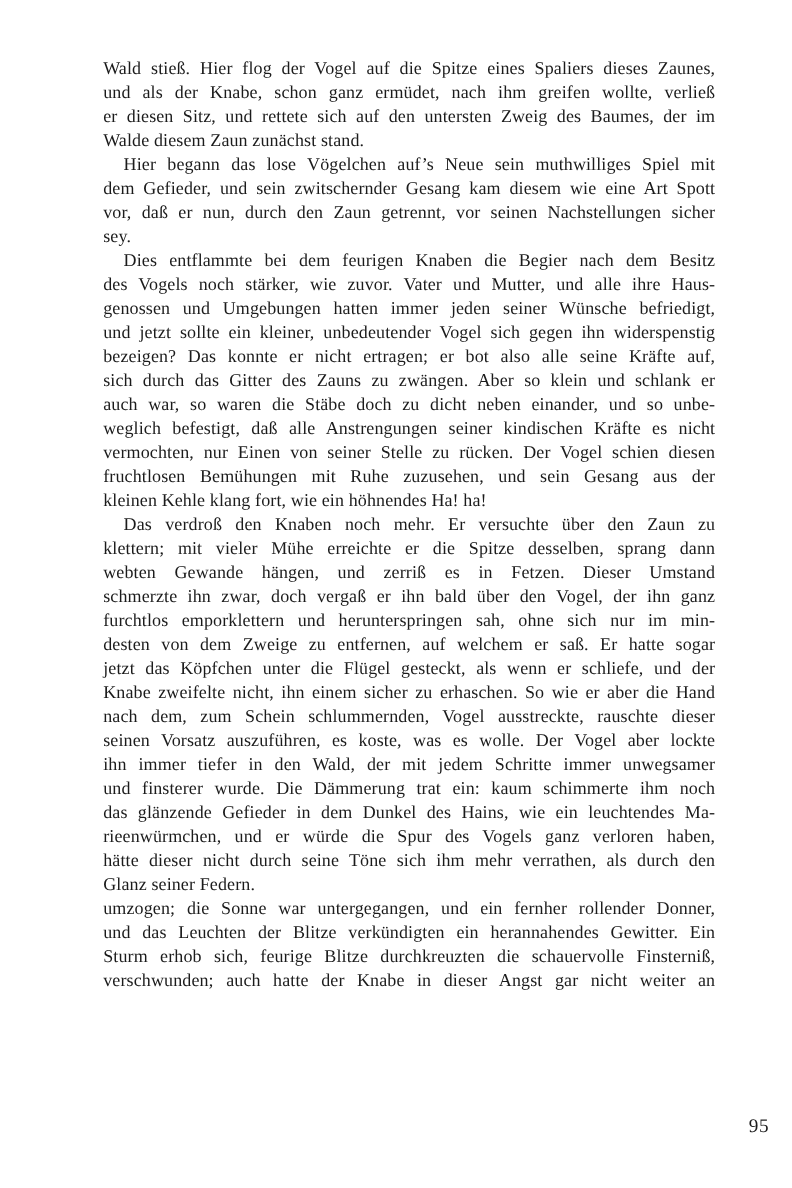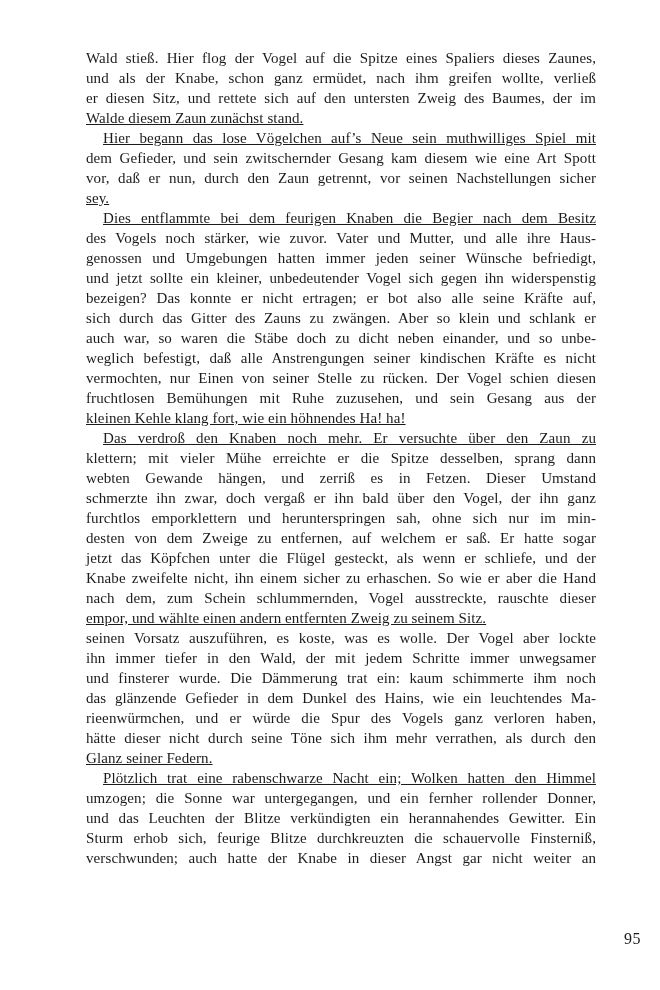--- a/index.html
+++ b/index.html
@@ -33,25 +33,23 @@
   .line {
     font-size: 15px;
     line-height: 20px;
     text-align: justify;
     text-align-last: justify;
     white-space: normal;
     letter-spacing: 0.1px;
   }
   .line.indented {
     padding-left: 17px;
-    text-decoration: underline;
   }
   .line.para-last {
     text-align-last: left;
-    text-decoration: underline;
   }
   .page-number {
     position: absolute;
     right: 62px;
     top: 931px;
     font-size: 16px;
     line-height: 16px;
     letter-spacing: 0.5px;
   }
 </style>
@@ -88,33 +86,31 @@
       <div class="para">
         <div class="line indented">Das verdroß den Knaben noch mehr. Er versuchte über den Zaun zu</div>
         <div class="line">klettern; mit vieler Mühe erreichte er die Spitze desselben, sprang dann</div>
         <div class="line">webten Gewande hängen, und zerriß es in Fetzen. Dieser Umstand</div>
         <div class="line">schmerzte ihn zwar, doch vergaß er ihn bald über den Vogel, der ihn ganz</div>
         <div class="line">furchtlos emporklettern und herunterspringen sah, ohne sich nur im min-</div>
         <div class="line">desten von dem Zweige zu entfernen, auf welchem er saß. Er hatte sogar</div>
         <div class="line">jetzt das Köpfchen unter die Flügel gesteckt, als wenn er schliefe, und der</div>
         <div class="line">Knabe zweifelte nicht, ihn einem sicher zu erhaschen. So wie er aber die Hand</div>
         <div class="line">nach dem, zum Schein schlummernden, Vogel ausstreckte, rauschte dieser</div>
-        <div class="line para-last">empor, und wählte einen andern entfernten Zweig zu seinem Sitz.</div>
       </div>
       <div class="para">
         <div class="line">seinen Vorsatz auszuführen, es koste, was es wolle. Der Vogel aber lockte</div>
         <div class="line">ihn immer tiefer in den Wald, der mit jedem Schritte immer unwegsamer</div>
         <div class="line">und finsterer wurde. Die Dämmerung trat ein: kaum schimmerte ihm noch</div>
         <div class="line">das glänzende Gefieder in dem Dunkel des Hains, wie ein leuchtendes Ma-</div>
         <div class="line">rieenwürmchen, und er würde die Spur des Vogels ganz verloren haben,</div>
         <div class="line">hätte dieser nicht durch seine Töne sich ihm mehr verrathen, als durch den</div>
         <div class="line para-last">Glanz seiner Federn.</div>
       </div>
       <div class="para">
-        <div class="line indented">Plötzlich trat eine rabenschwarze Nacht ein; Wolken hatten den Himmel</div>
         <div class="line">umzogen; die Sonne war untergegangen, und ein fernher rollender Donner,</div>
         <div class="line">und das Leuchten der Blitze verkündigten ein herannahendes Gewitter. Ein</div>
         <div class="line">Sturm erhob sich, feurige Blitze durchkreuzten die schauervolle Finsterniß,</div>
         <div class="line">verschwunden; auch hatte der Knabe in dieser Angst gar nicht weiter an</div>
       </div>
     </main>
   <div class="page-number">95</div>
 </div>
 
 </body></html>

